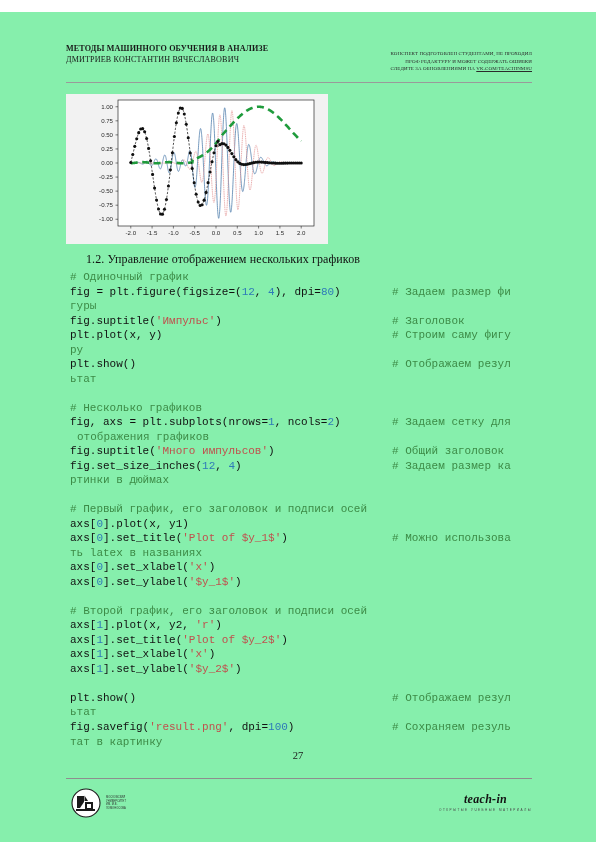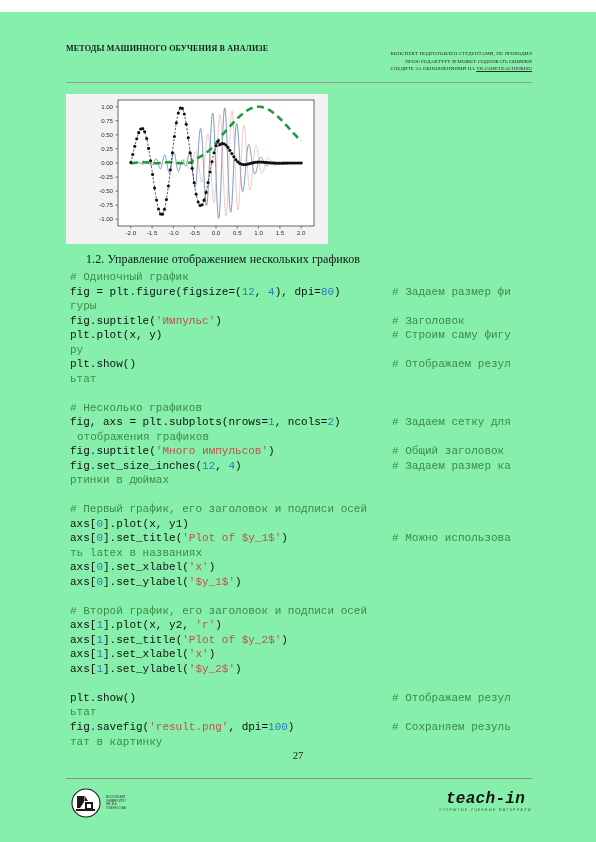--- a/index.html
+++ b/index.html
@@ -134,44 +134,45 @@
     line-height: 3.5px;
     color: #2b2b2b;
     letter-spacing: 0.08px;
   }
   .teach-in {
     position: absolute;
     right: 0px; top: 8px;
     text-align: center;
   }
   .ti-word {
-    font-family: Liberation Mono, monospace;
+    font-family: Liberation Serif, serif;
     font-style: italic;
     font-weight: bold;
-    font-size: 16px;
+    font-size: 12px;
     color: #131313;
     letter-spacing: 0.3px;
     line-height: 15px;
   }
   .ti-sub {
     font-family: "Liberation Sans", sans-serif;
     font-size: 3.1px;
     color: #4a4a4a;
     letter-spacing: 1.5px;
     margin-top: 1px;
   }
 </style>
 </head>
 <body>
 
 <div class="page">
 
   <div class="header">
     <div class="hdr-left">
       <div class="l1">МЕТОДЫ МАШИННОГО ОБУЧЕНИЯ В АНАЛИЗЕ</div>
+      <div class="l3">ДМИТРИЕВ КОНСТАНТИН ВЯЧЕСЛАВОВИЧ</div>
     </div>
     <div class="hdr-right">
       <div>КОНСПЕКТ ПОДГОТОВЛЕН СТУДЕНТАМИ, НЕ ПРОХОДИЛ</div>
       <div>ПРОФ РЕДАКТУРУ И МОЖЕТ СОДЕРЖАТЬ ОШИБКИ</div>
       <div><span>СЛЕДИТЕ ЗА ОБНОВЛЕНИЯМИ НА </span><span class="uline">VK.COM/TEACHINMSU</span></div>
     </div>
   </div>
   <div class="hdr-rule"></div>
 
   <div class="figure-wrap">

